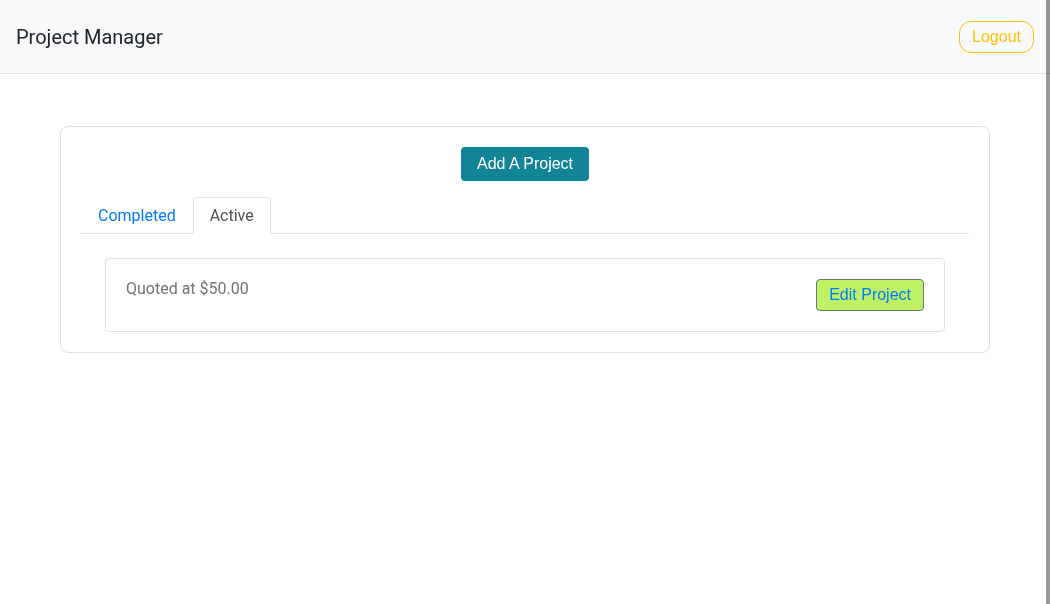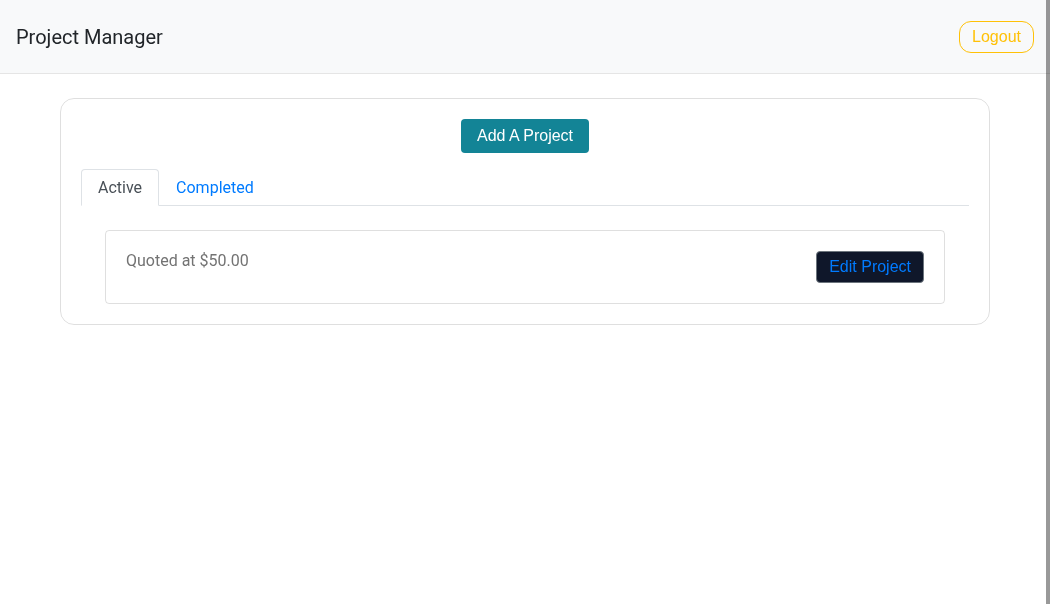--- a/index.html
+++ b/index.html
@@ -35,22 +35,23 @@
       padding: 6px 12px;
       font-size: 16px;
       border-radius: 12px;
       cursor: pointer;
     }
     .container {
       padding: 24px 60px;
     }
     .card {
       border: 1px solid rgba(0,0,0,0.125);
-      border-radius: 14px;
+      border-radius: 8px;
       padding: 20px;
+      margin-top: 28px;
     }
     .add-btn-wrap {
       text-align: center;
       margin-bottom: 16px;
     }
     .btn-add {
       background: #138496;
       color: #fff;
       border: none;
       padding: 8px 16px;
@@ -100,21 +101,21 @@
       text-decoration: none;
     }
     .quote {
       color: #737373;
       margin-bottom: 4px;
     }
     .status-note {
       font-style: italic;
     }
     .btn-edit {
-      background: #0f172a;
+      background: #bef264;
       border: 1px solid #6c757d;
       color: #007bff;
       padding: 6px 12px;
       font-size: 16px;
       border-radius: 4px;
       cursor: pointer;
     }
     .scrollbar-right {
       position: absolute;
       right: 0;
@@ -131,22 +132,22 @@
   <span class="navbar-brand">Project Manager</span>
   <button class="btn-logout">Logout</button>
 </div>
 
 <div class="container">
   <div class="card">
     <div class="add-btn-wrap">
       <button class="btn-add">Add A Project</button>
     </div>
     <div class="tabs">
+      <div class="tab">Completed</div>
       <div class="tab active">Active</div>
-      <div class="tab">Completed</div>
     </div>
     <div class="project-card">
       <div class="project-info">
         <div class="quote">Quoted at $50.00</div>
       </div>
       <button class="btn-edit">Edit Project</button>
     </div>
   </div>
 </div>
 

